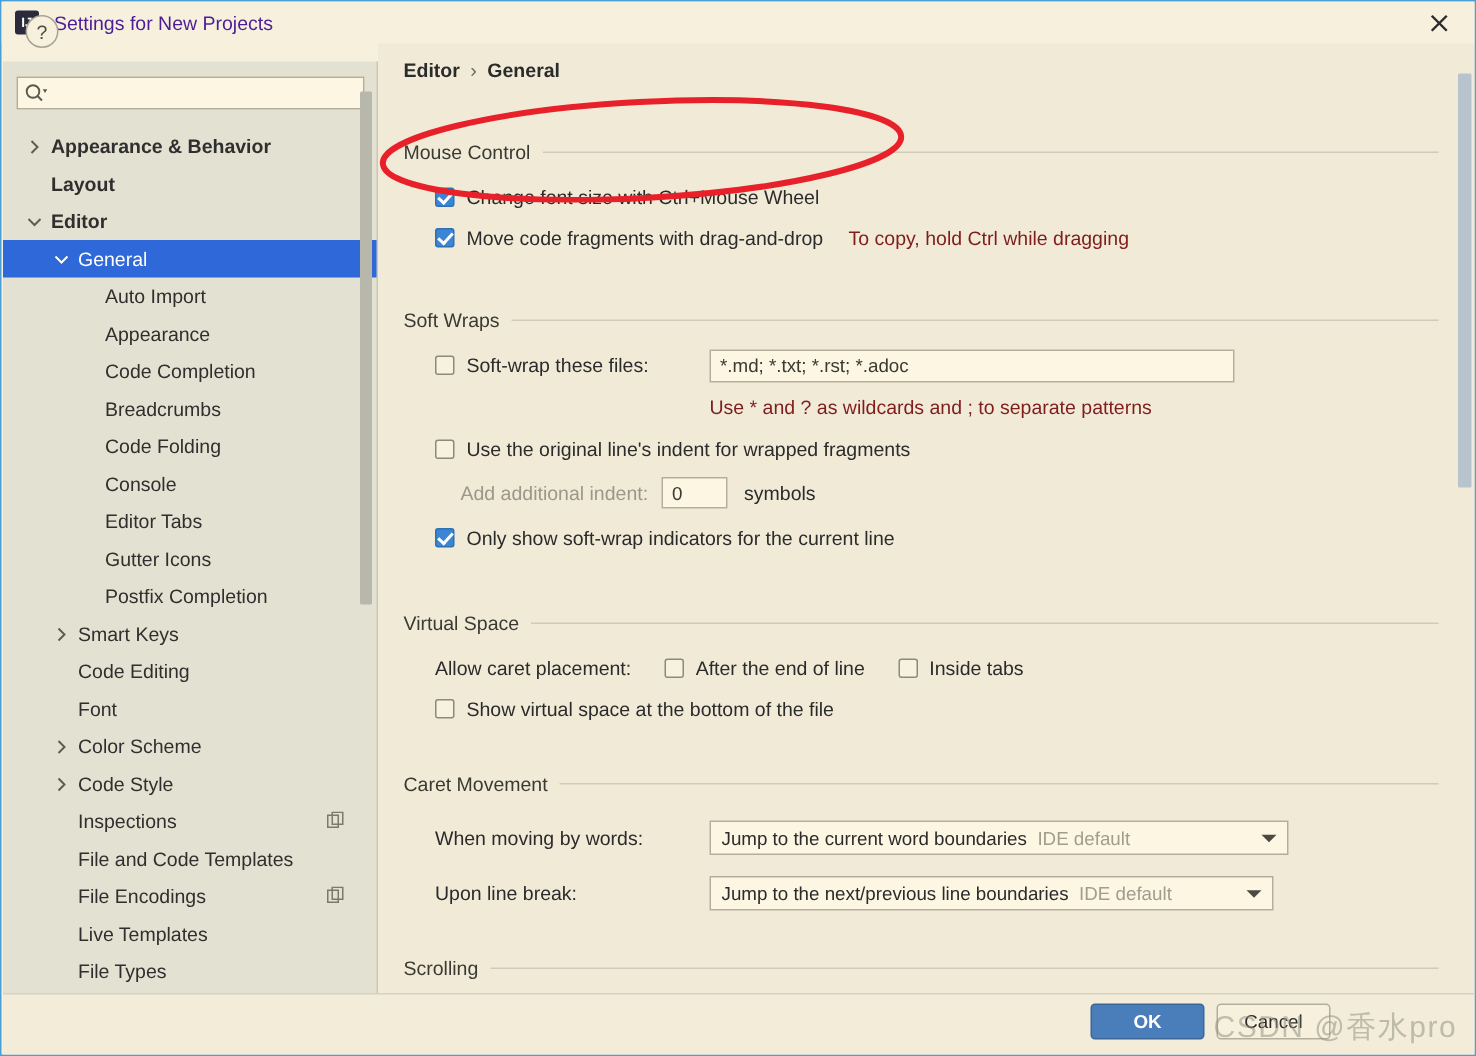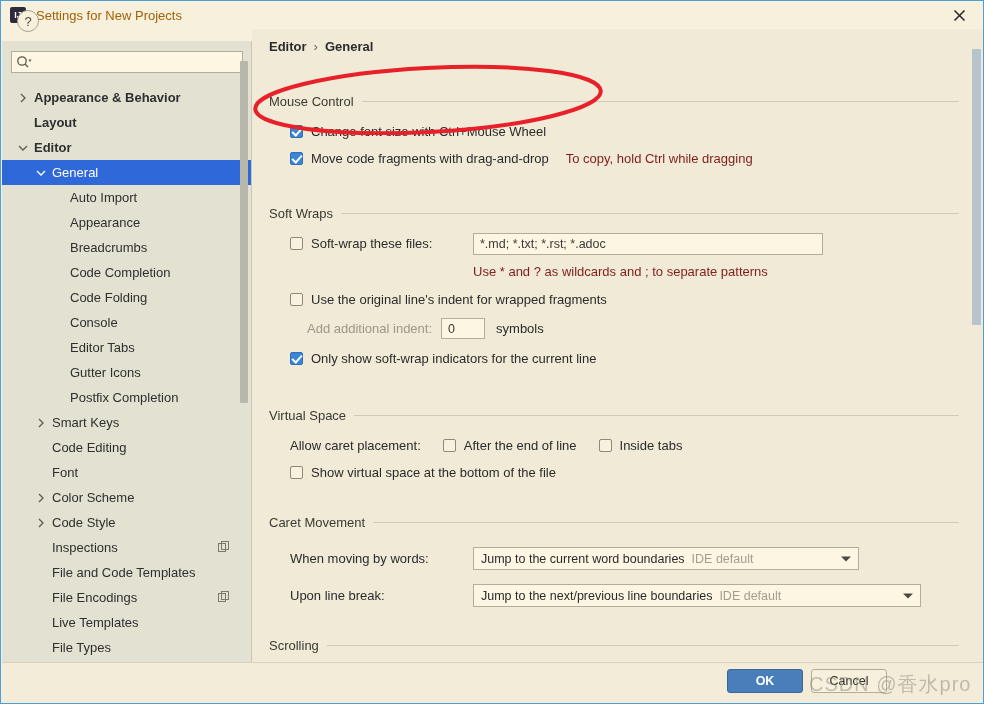--- a/index.html
+++ b/index.html
@@ -34,21 +34,21 @@
   #app-icon::after {
     content: "IJ";
     position: absolute; left: 0; top: 0;
     width: 16px; height: 16px;
     font-size: 9px; font-weight: bold; color: #fff;
     display: flex; align-items: center; justify-content: center;
     font-family: "Liberation Sans", sans-serif;
   }
   #title-text {
     margin-left: 10px;
-    font-size: 13px; color: #a16207;
+    font-size: 13px; color: #4c1d95;
     font-family: "Liberation Sans", sans-serif;
   }
   #close-btn {
     position: absolute; right: 6px; top: 2px;
     width: 40px; height: 24px;
     display: flex; align-items: center; justify-content: center;
     cursor: pointer;
     color: #333;
   }
   #close-btn svg { display: block; }
@@ -355,25 +355,25 @@
         <div class="tree-item" style="padding-left: 50px;">
           <span class="arrow none"></span>
           <span class="tree-label">Auto Import</span>
         </div>
         <div class="tree-item" style="padding-left: 50px;">
           <span class="arrow none"></span>
           <span class="tree-label">Appearance</span>
         </div>
         <div class="tree-item" style="padding-left: 50px;">
           <span class="arrow none"></span>
+          <span class="tree-label">Code Completion</span>
+        </div>
+        <div class="tree-item" style="padding-left: 50px;">
+          <span class="arrow none"></span>
           <span class="tree-label">Breadcrumbs</span>
-        </div>
-        <div class="tree-item" style="padding-left: 50px;">
-          <span class="arrow none"></span>
-          <span class="tree-label">Code Completion</span>
         </div>
         <div class="tree-item" style="padding-left: 50px;">
           <span class="arrow none"></span>
           <span class="tree-label">Code Folding</span>
         </div>
         <div class="tree-item" style="padding-left: 50px;">
           <span class="arrow none"></span>
           <span class="tree-label">Console</span>
         </div>
         <div class="tree-item" style="padding-left: 50px;">
@@ -551,21 +551,21 @@
           <span>When moving by words:</span>
           <div class="combo" style="position:absolute; left:183px; width:386px;">
             <span>Jump to the current word boundaries</span>
             <span class="suffix">IDE default</span>
             <span class="caret"></span>
           </div>
         </div>
 
         <div class="row" style="margin-top:14px; margin-left:21px; position:relative; height:23px;">
           <span>Upon line break:</span>
-          <div class="combo" style="position:absolute; left:183px; width:448px;">
+          <div class="combo" style="position:absolute; left:183px; width:376px;">
             <span>Jump to the next/previous line boundaries</span>
             <span class="suffix">IDE default</span>
             <span class="caret"></span>
           </div>
         </div>
       </div>
 
       <div class="group" style="top:578px;">
         <div class="group-header">
           <span class="group-title">Scrolling</span>

